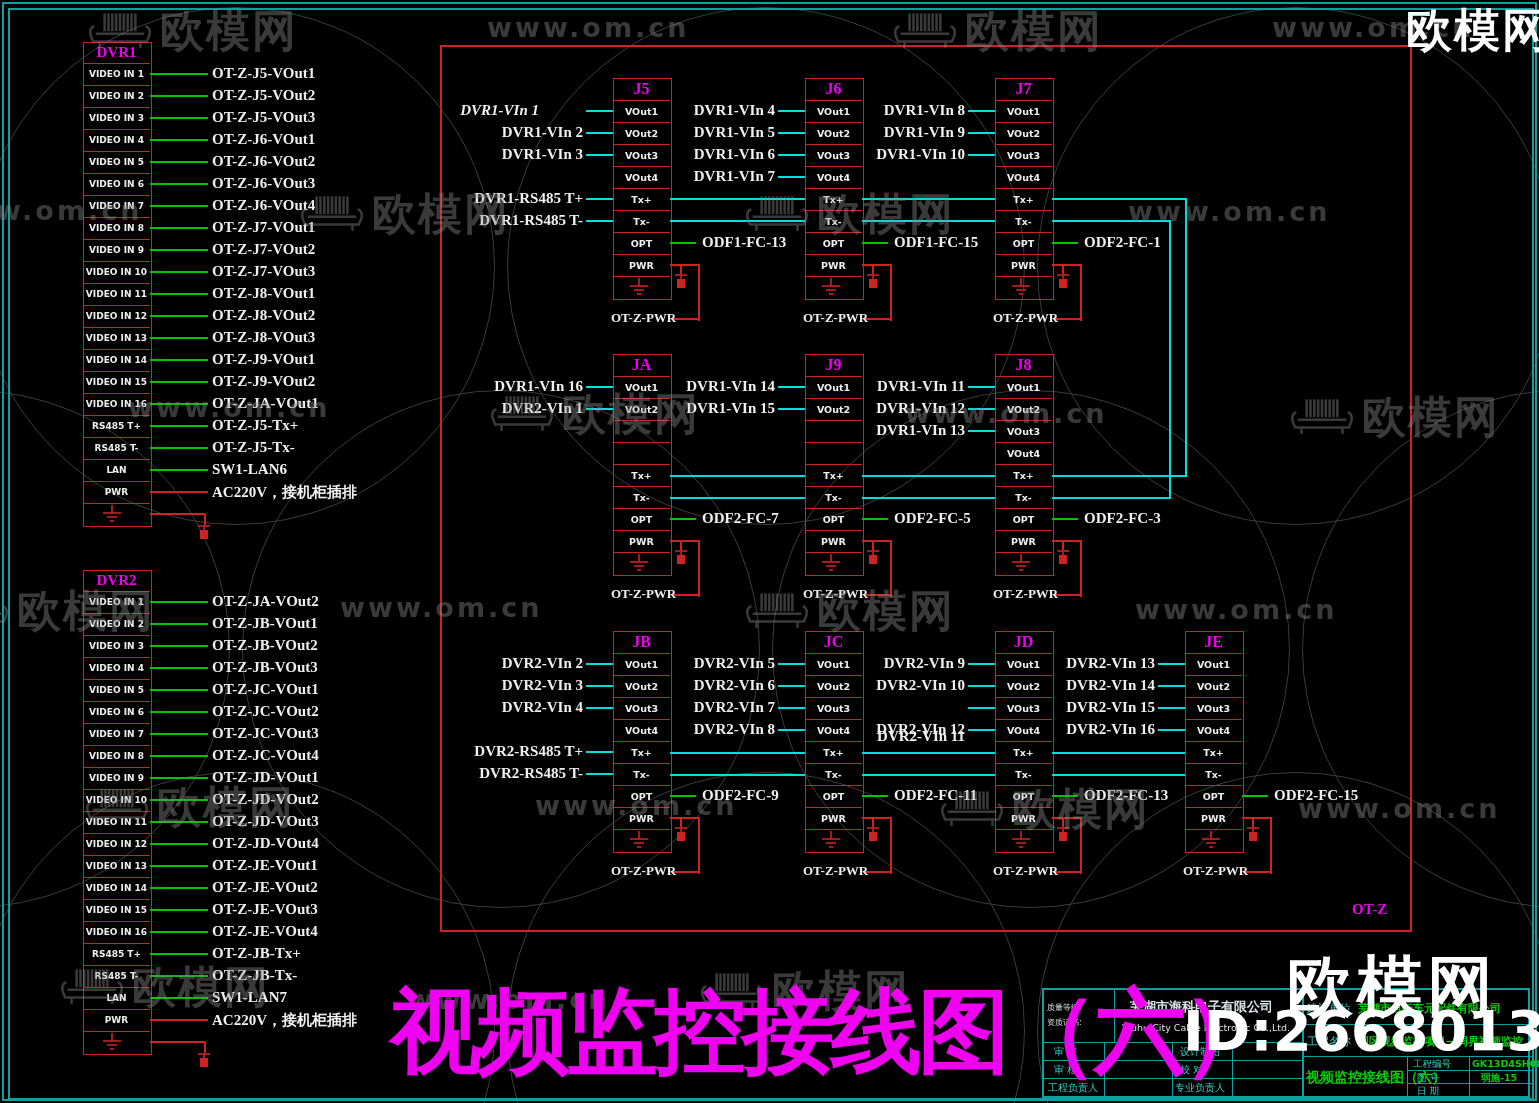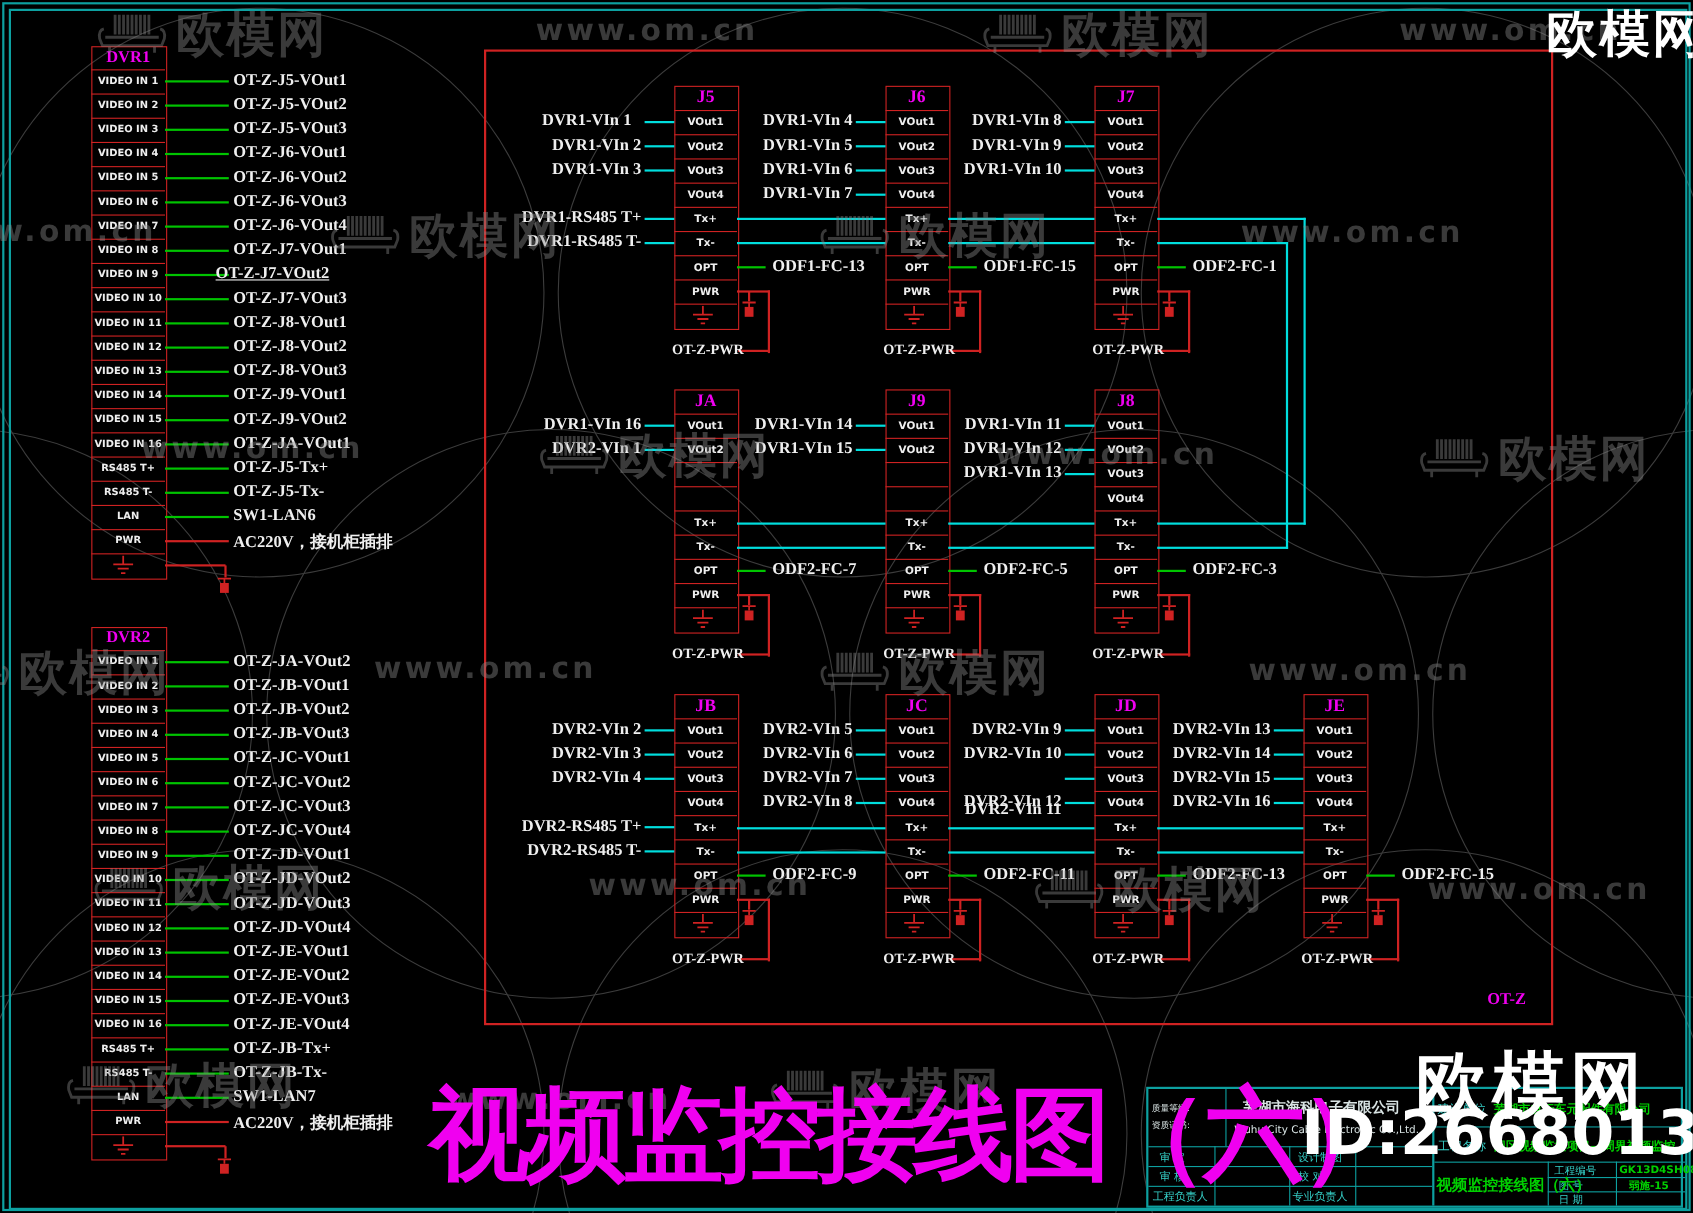--- a/index.html
+++ b/index.html
@@ -381,21 +381,21 @@
     <div class="cellTxt" style="position: absolute; z-index: 2; left: 83px; top: 195px; width: 67px; height: 22px; display: flex; align-items: center; justify-content: center;">VIDEO IN 7</div>
     <div style="position: absolute; z-index: 2; left: 150px; top: 205px; width: 58px; height: 2px; background: rgb(0, 196, 0);"></div>
     <div class="net" style="position: absolute; z-index: 2; left: 212px; top: 197px;">OT-Z-J6-VOut4</div>
     <div style="position: absolute; z-index: 2; left: 83px; top: 217px; width: 67px; height: 1px; background: rgb(207, 34, 34);"></div>
     <div class="cellTxt" style="position: absolute; z-index: 2; left: 83px; top: 217px; width: 67px; height: 22px; display: flex; align-items: center; justify-content: center;">VIDEO IN 8</div>
     <div style="position: absolute; z-index: 2; left: 150px; top: 227px; width: 58px; height: 2px; background: rgb(0, 196, 0);"></div>
     <div class="net" style="position: absolute; z-index: 2; left: 212px; top: 219px;">OT-Z-J7-VOut1</div>
     <div style="position: absolute; z-index: 2; left: 83px; top: 239px; width: 67px; height: 1px; background: rgb(207, 34, 34);"></div>
     <div class="cellTxt" style="position: absolute; z-index: 2; left: 83px; top: 239px; width: 67px; height: 22px; display: flex; align-items: center; justify-content: center;">VIDEO IN 9</div>
     <div style="position: absolute; z-index: 2; left: 150px; top: 249px; width: 58px; height: 2px; background: rgb(0, 196, 0);"></div>
-    <div class="net" style="position: absolute; z-index: 2; left: 196px; top: 241px; text-decoration: underline;">OT-Z-J7-VOut2</div>
+    <div class="net" style="position: absolute; z-index: 2; left: 212px; top: 241px;">OT-Z-J7-VOut2</div>
     <div style="position: absolute; z-index: 2; left: 83px; top: 261px; width: 67px; height: 1px; background: rgb(207, 34, 34);"></div>
     <div class="cellTxt" style="position: absolute; z-index: 2; left: 83px; top: 261px; width: 67px; height: 22px; display: flex; align-items: center; justify-content: center;">VIDEO IN 10</div>
     <div style="position: absolute; z-index: 2; left: 150px; top: 271px; width: 58px; height: 2px; background: rgb(0, 196, 0);"></div>
     <div class="net" style="position: absolute; z-index: 2; left: 212px; top: 263px;">OT-Z-J7-VOut3</div>
     <div style="position: absolute; z-index: 2; left: 83px; top: 283px; width: 67px; height: 1px; background: rgb(207, 34, 34);"></div>
     <div class="cellTxt" style="position: absolute; z-index: 2; left: 83px; top: 283px; width: 67px; height: 22px; display: flex; align-items: center; justify-content: center;">VIDEO IN 11</div>
     <div style="position: absolute; z-index: 2; left: 150px; top: 293px; width: 58px; height: 2px; background: rgb(0, 196, 0);"></div>
     <div class="net" style="position: absolute; z-index: 2; left: 212px; top: 285px;">OT-Z-J8-VOut1</div>
     <div style="position: absolute; z-index: 2; left: 83px; top: 305px; width: 67px; height: 1px; background: rgb(207, 34, 34);"></div>
     <div class="cellTxt" style="position: absolute; z-index: 2; left: 83px; top: 305px; width: 67px; height: 22px; display: flex; align-items: center; justify-content: center;">VIDEO IN 12</div>
@@ -549,21 +549,21 @@
           <line x1="1" y1="2" x2="13" y2="2"></line>
           <line x1="7" y1="2" x2="7" y2="6"></line>
         </g>
         <rect x="3" y="6" width="8" height="9" fill="#cf2222"></rect>
       </svg></div>
     <div style="position: absolute; z-index: 2; left: 613px; top: 78px; width: 57px; height: 220px; border: 1.6px solid rgb(207, 34, 34);"></div>
     <div class="hdr" style="position: absolute; z-index: 2; left: 613px; top: 78px; width: 57px; height: 22px; display: flex; align-items: center; justify-content: center;">J5</div>
     <div style="position: absolute; z-index: 2; left: 613px; top: 100px; width: 57px; height: 1px; background: rgb(207, 34, 34);"></div>
     <div class="cellTxt" style="position: absolute; z-index: 2; left: 613px; top: 100px; width: 57px; height: 22px; display: flex; align-items: center; justify-content: center; font-size: 9.5px;">VOut1</div>
     <div style="position: absolute; z-index: 2; left: 586px; top: 110px; width: 27px; height: 2px; background: rgb(0, 222, 222);"></div>
-    <div class="net rnet" style="position: absolute; z-index: 2; right: 965px; top: 102px;">DVR1-VIn 1</div>
+    <div class="net rnet" style="position: absolute; z-index: 2; right: 1000px; top: 102px; font-style: italic;">DVR1-VIn 1</div>
     <div style="position: absolute; z-index: 2; left: 613px; top: 122px; width: 57px; height: 1px; background: rgb(207, 34, 34);"></div>
     <div class="cellTxt" style="position: absolute; z-index: 2; left: 613px; top: 122px; width: 57px; height: 22px; display: flex; align-items: center; justify-content: center; font-size: 9.5px;">VOut2</div>
     <div style="position: absolute; z-index: 2; left: 586px; top: 132px; width: 27px; height: 2px; background: rgb(0, 222, 222);"></div>
     <div class="net rnet" style="position: absolute; z-index: 2; right: 956px; top: 124px;">DVR1-VIn 2</div>
     <div style="position: absolute; z-index: 2; left: 613px; top: 144px; width: 57px; height: 1px; background: rgb(207, 34, 34);"></div>
     <div class="cellTxt" style="position: absolute; z-index: 2; left: 613px; top: 144px; width: 57px; height: 22px; display: flex; align-items: center; justify-content: center; font-size: 9.5px;">VOut3</div>
     <div style="position: absolute; z-index: 2; left: 586px; top: 154px; width: 27px; height: 2px; background: rgb(0, 222, 222);"></div>
     <div class="net rnet" style="position: absolute; z-index: 2; right: 956px; top: 146px;">DVR1-VIn 3</div>
     <div style="position: absolute; z-index: 2; left: 613px; top: 166px; width: 57px; height: 1px; background: rgb(207, 34, 34);"></div>
     <div class="cellTxt" style="position: absolute; z-index: 2; left: 613px; top: 166px; width: 57px; height: 22px; display: flex; align-items: center; justify-content: center; font-size: 9.5px;">VOut4</div>

